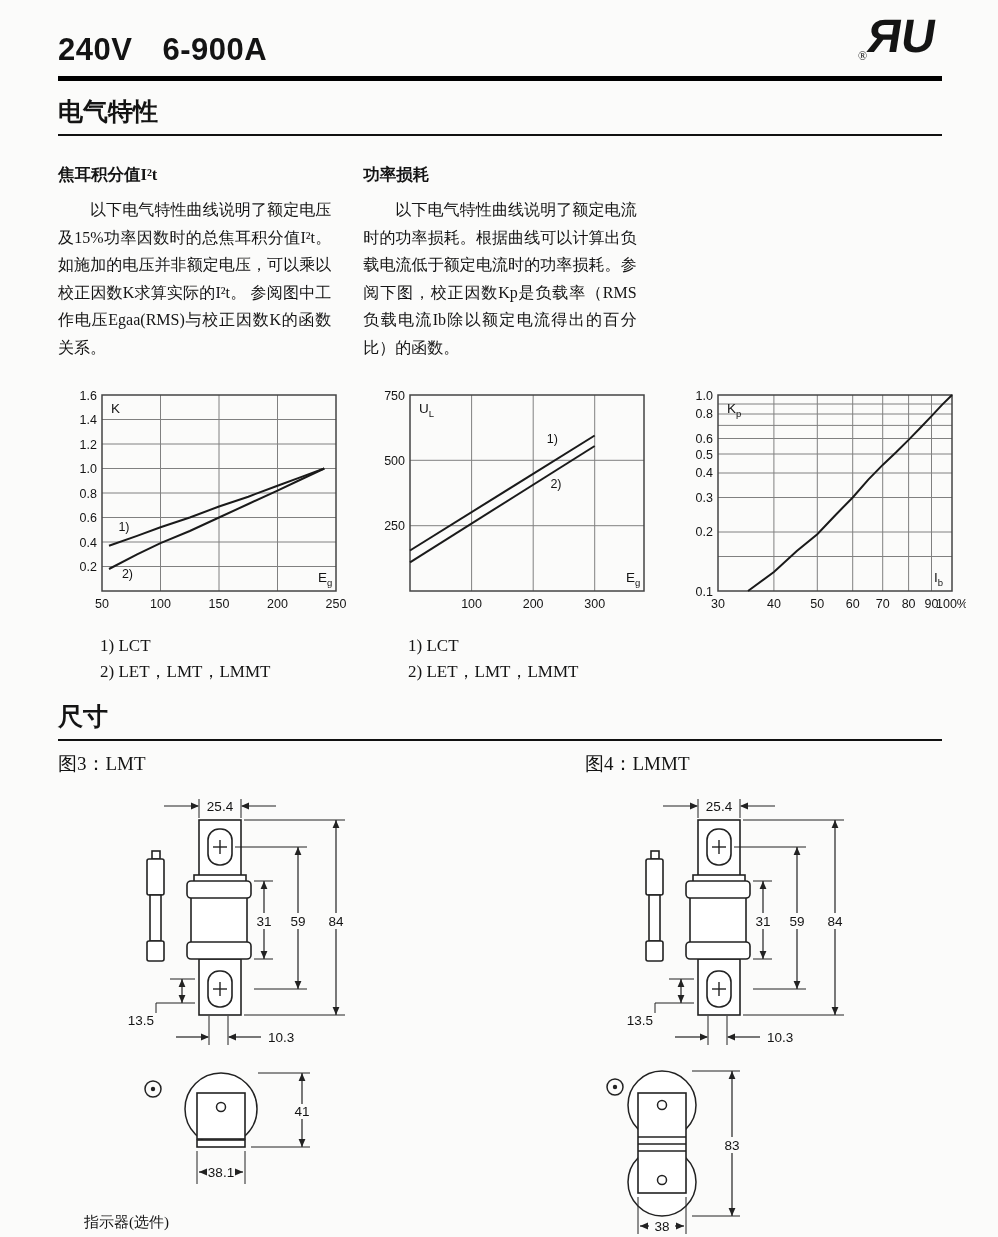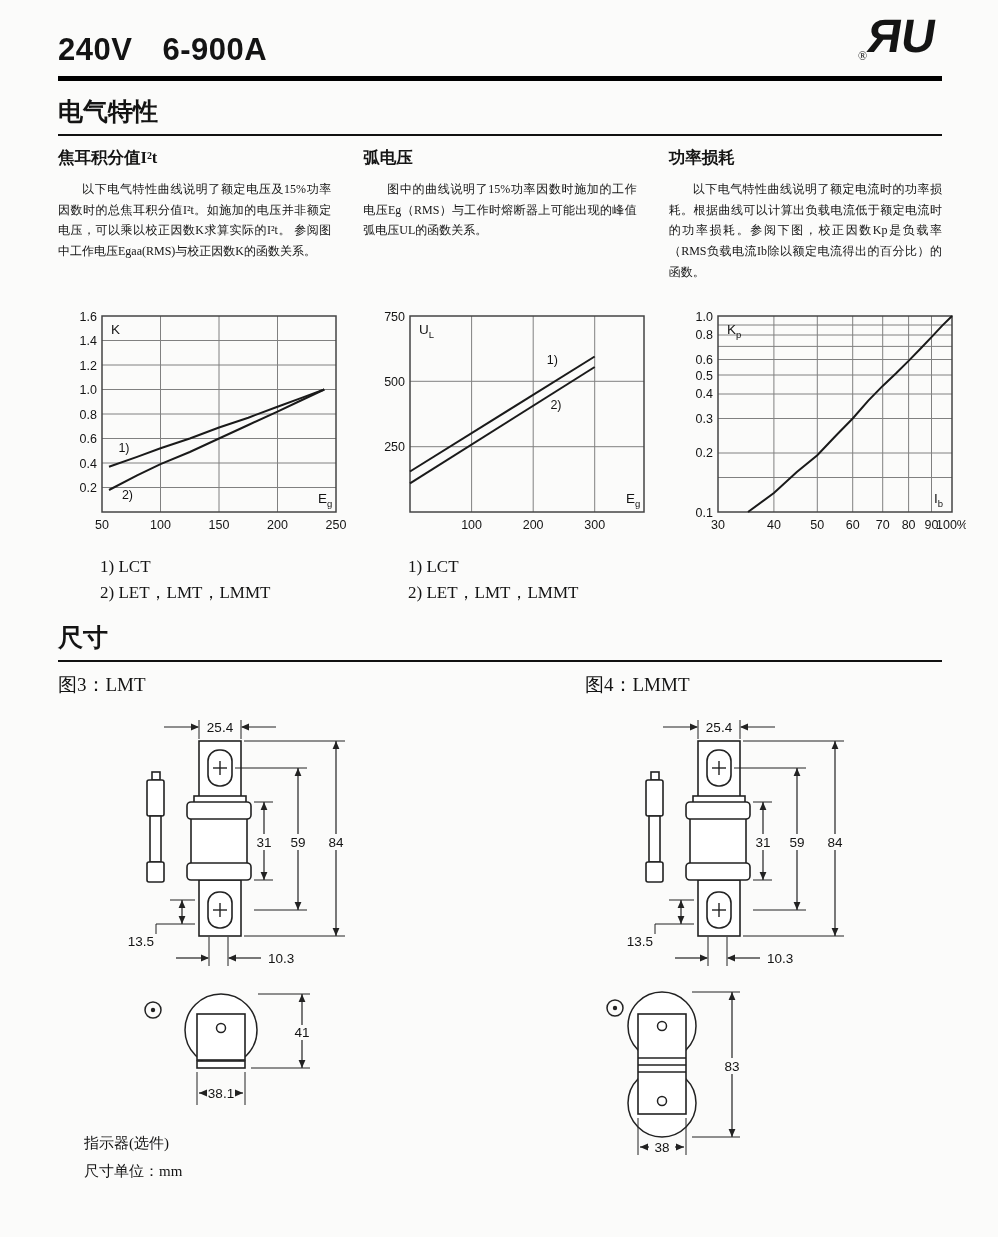--- a/index.html
+++ b/index.html
@@ -15,23 +15,23 @@
   .title .gap{display:inline-block;width:30px;}
   .ul-logo{position:relative;margin-right:10px;height:56px;display:flex;align-items:flex-start;}
   .ul-mark{display:inline-flex;transform:skewX(-9deg);font-family:"Liberation Sans",sans-serif;
            font-weight:900;font-size:47px;line-height:1;letter-spacing:-4px;}
   .rrev{display:inline-block;transform:scaleX(-1);}
   .reg{position:absolute;left:-14px;bottom:4px;font-size:12px;}
   .rule-thick{border:0;border-top:5px solid #000;margin:8px 0 6px;}
   .rule-thin{border:0;border-top:2px solid #111;margin:2px 0 0;}
   h2.sec{font-size:25px;margin:14px 0 6px;font-weight:bold;}
   
-  .cols{display:grid;grid-template-columns:1fr 1fr 1fr;column-gap:32px;margin-top:11px;}
+  .cols{display:grid;grid-template-columns:1fr 1fr 1fr;column-gap:32px;margin-top:28px;}
   .col h3{font-size:16.5px;margin:0 0 10px;}
-  .col p{margin:0;font-size:12px;line-height:1.72;text-align:justify;text-indent:2em;}
+  .col p{margin:0;font-size:16px;line-height:1.72;text-align:justify;text-indent:2em;}
   
   .charts{display:grid;grid-template-columns:1fr 1fr 1fr;column-gap:16px;margin-top:20px;}
   svg text{font-family:"Liberation Sans",sans-serif;fill:#141414;}
   .legend{margin:8px 0 0 42px;font-size:17px;line-height:1.55;}
   
   .figs-caps{display:grid;grid-template-columns:527px auto;margin-top:10px;}
   .cap{font-size:19px;}
   .figs{display:grid;grid-template-columns:527px auto;margin-top:10px;align-items:start;}
   .fig-right svg{margin-left:-28px;}
   .footnote{margin:16px 0 0 26px;font-size:15px;line-height:1.85;}
@@ -57,24 +57,20 @@
   </header>
   <div class="rule-thick"></div>
 
   <h2 class="sec">电气特性</h2>
   <div class="rule-thin"></div>
 
   <div class="cols">
     <section class="col">
       <h3>焦耳积分值I²t</h3>
       <p>以下电气特性曲线说明了额定电压及15%功率因数时的总焦耳积分值I²t。如施加的电压并非额定电压，可以乘以校正因数K求算实际的I²t。 参阅图中工作电压Egaa(RMS)与校正因数K的函数关系。</p>
-    </section>
-    <section class="col">
-      <h3>弧电压</h3>
-      <p>图中的曲线说明了15%功率因数时施加的工作电压Eg（RMS）与工作时熔断器上可能出现的峰值弧电压UL的函数关系。</p>
     </section>
     <section class="col">
       <h3>功率损耗</h3>
       <p>以下电气特性曲线说明了额定电流时的功率损耗。根据曲线可以计算出负载电流低于额定电流时的功率损耗。参阅下图，校正因数Kp是负载率（RMS负载电流Ib除以额定电流得出的百分比）的函数。</p>
     </section>
   </div>
 
   <div class="charts">
     <div>
       <svg id="chart0" width="292" height="240">

